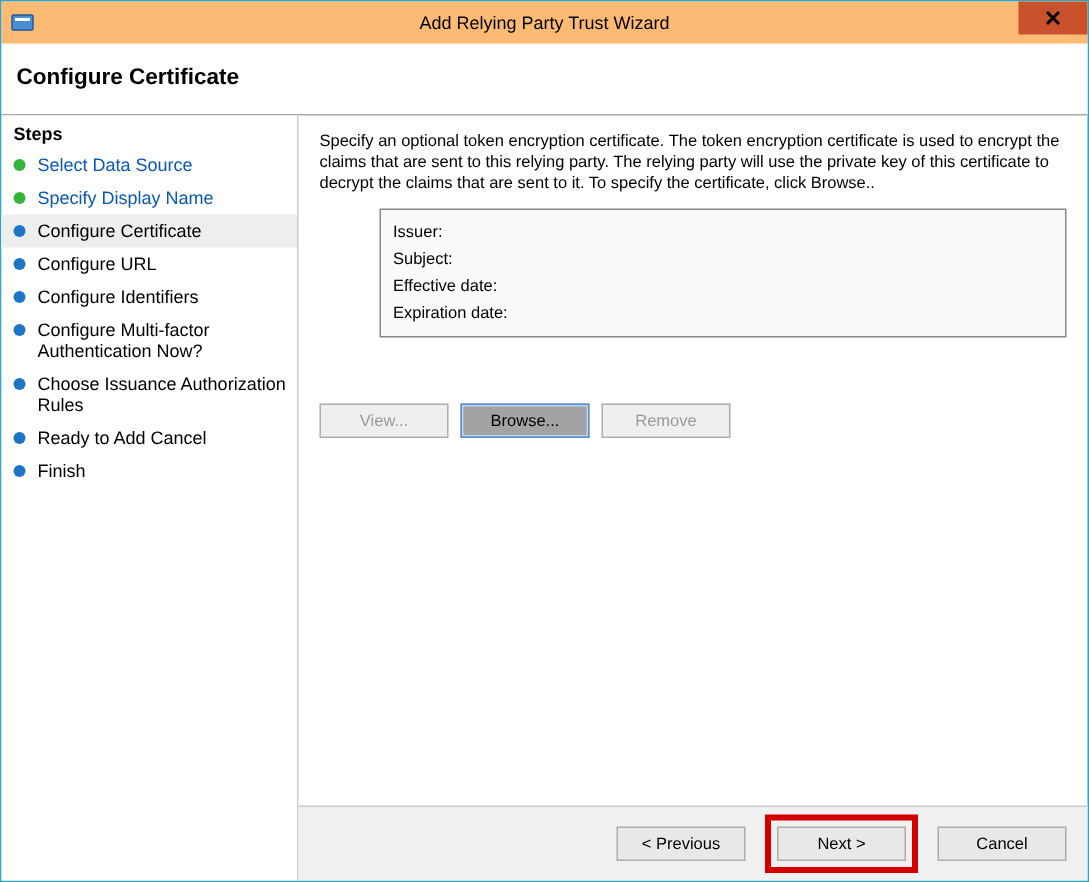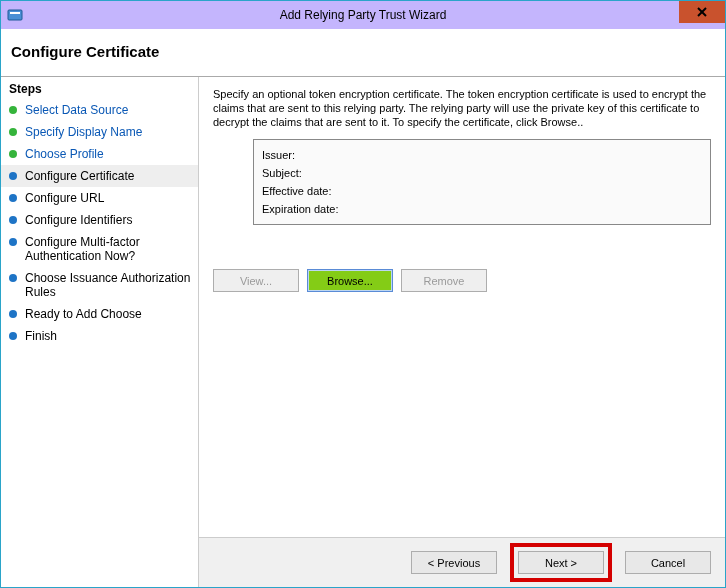--- a/index.html
+++ b/index.html
@@ -14,21 +14,21 @@
   }
   .window {
     width: 726px;
     height: 588px;
     border: 1px solid #2aa4c9;
     display: flex;
     flex-direction: column;
   }
   .titlebar {
     height: 28px;
-    background: #c4b5fd;
+    background: #fdba74;
     display: flex;
     align-items: center;
     position: relative;
   }
   .titlebar .app-icon {
     width: 16px; height: 16px;
     margin-left: 6px;
     display: flex; align-items: center; justify-content: center;
   }
   .titlebar .title {
@@ -129,21 +129,21 @@
     padding: 0;
   }
   .btn[disabled] {
     color: #9a9a9a;
     background: #efefef;
     cursor: default;
   }
   .btn.defaultish {
     border: 1px solid #5a8bd6;
     box-shadow: inset 0 0 0 1px #bcd6f2;
-    background: #84cc16;
+    background: #a3a3a3;
   }
   .footer {
     height: 50px;
     background: #f0f0f0;
     border-top: 1px solid #ccc;
     display: flex;
     align-items: center;
     justify-content: flex-end;
     padding-right: 14px;
     gap: 13px;
@@ -187,24 +187,20 @@
       <div class="sidebar-header">Steps</div>
 
       <div class="step">
         <span class="bullet done"></span>
         <a class="label">Select Data Source</a>
       </div>
       <div class="step">
         <span class="bullet done"></span>
         <a class="label">Specify Display Name</a>
       </div>
-      <div class="step">
-        <span class="bullet done"></span>
-        <a class="label">Choose Profile</a>
-      </div>
       <div class="step selected">
         <span class="bullet current"></span>
         <span class="label plain">Configure Certificate</span>
       </div>
       <div class="step">
         <span class="bullet upcoming"></span>
         <span class="label plain">Configure URL</span>
       </div>
       <div class="step">
         <span class="bullet upcoming"></span>
@@ -213,21 +209,21 @@
       <div class="step">
         <span class="bullet upcoming"></span>
         <span class="label plain">Configure Multi-factor Authentication Now?</span>
       </div>
       <div class="step">
         <span class="bullet upcoming"></span>
         <span class="label plain">Choose Issuance Authorization Rules</span>
       </div>
       <div class="step">
         <span class="bullet upcoming"></span>
-        <span class="label plain">Ready to Add Choose</span>
+        <span class="label plain">Ready to Add Cancel</span>
       </div>
       <div class="step">
         <span class="bullet upcoming"></span>
         <span class="label plain">Finish</span>
       </div>
     </div>
 
     <div class="content">
       <div class="instructions">Specify an optional token encryption certificate.  The token encryption certificate is used to encrypt the claims that are sent to this relying party.  The relying party will use the private key of this certificate to decrypt the claims that are sent to it.  To specify the certificate, click Browse..</div>
 

